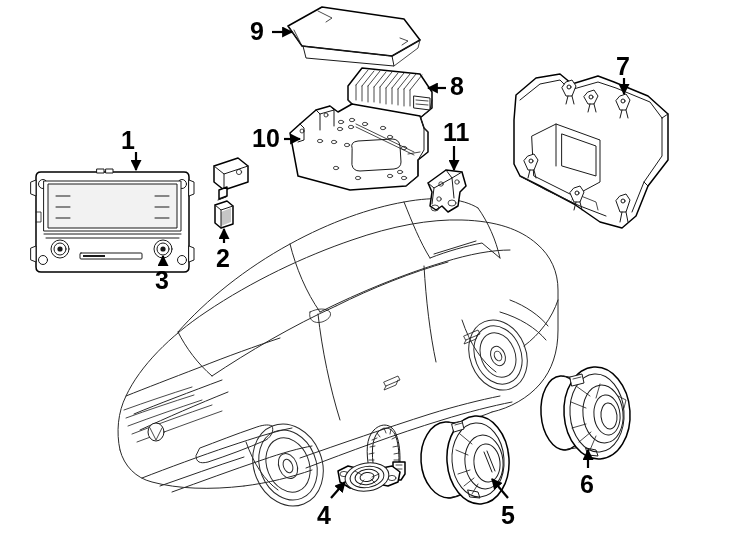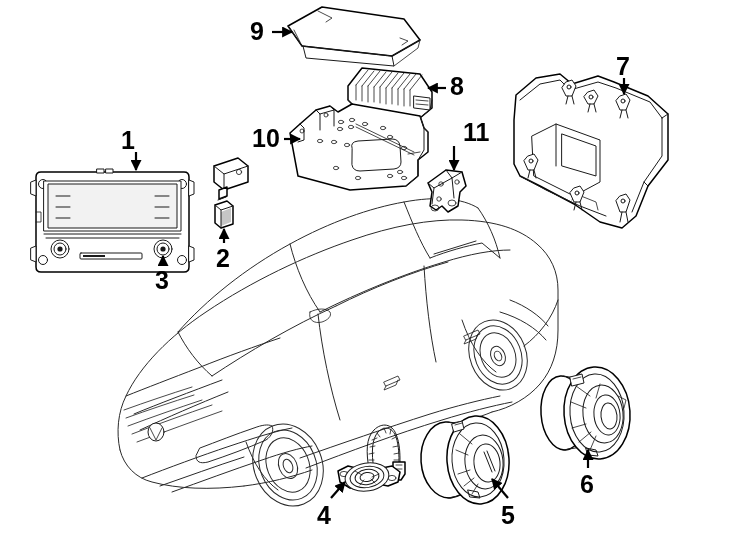--- a/index.html
+++ b/index.html
@@ -453,15 +453,15 @@
   <div class="lbl" style="left:121px;top:128px;">1</div>
   <div class="lbl" style="left:216px;top:246px;">2</div>
   <div class="lbl" style="left:155px;top:268px;">3</div>
   <div class="lbl" style="left:317px;top:503px;">4</div>
   <div class="lbl" style="left:501px;top:503px;">5</div>
   <div class="lbl" style="left:580px;top:472px;">6</div>
   <div class="lbl" style="left:616px;top:54px;">7</div>
   <div class="lbl" style="left:450px;top:74px;">8</div>
   <div class="lbl" style="left:250px;top:19px;">9</div>
   <div class="lbl" style="left:252px;top:126px;text-align:center;">10</div>
-  <div class="lbl" style="left:463px;top:120px;">11</div>
+  <div class="lbl" style="left:443px;top:120px;">11</div>
 
 </div>
 
 </body></html>

